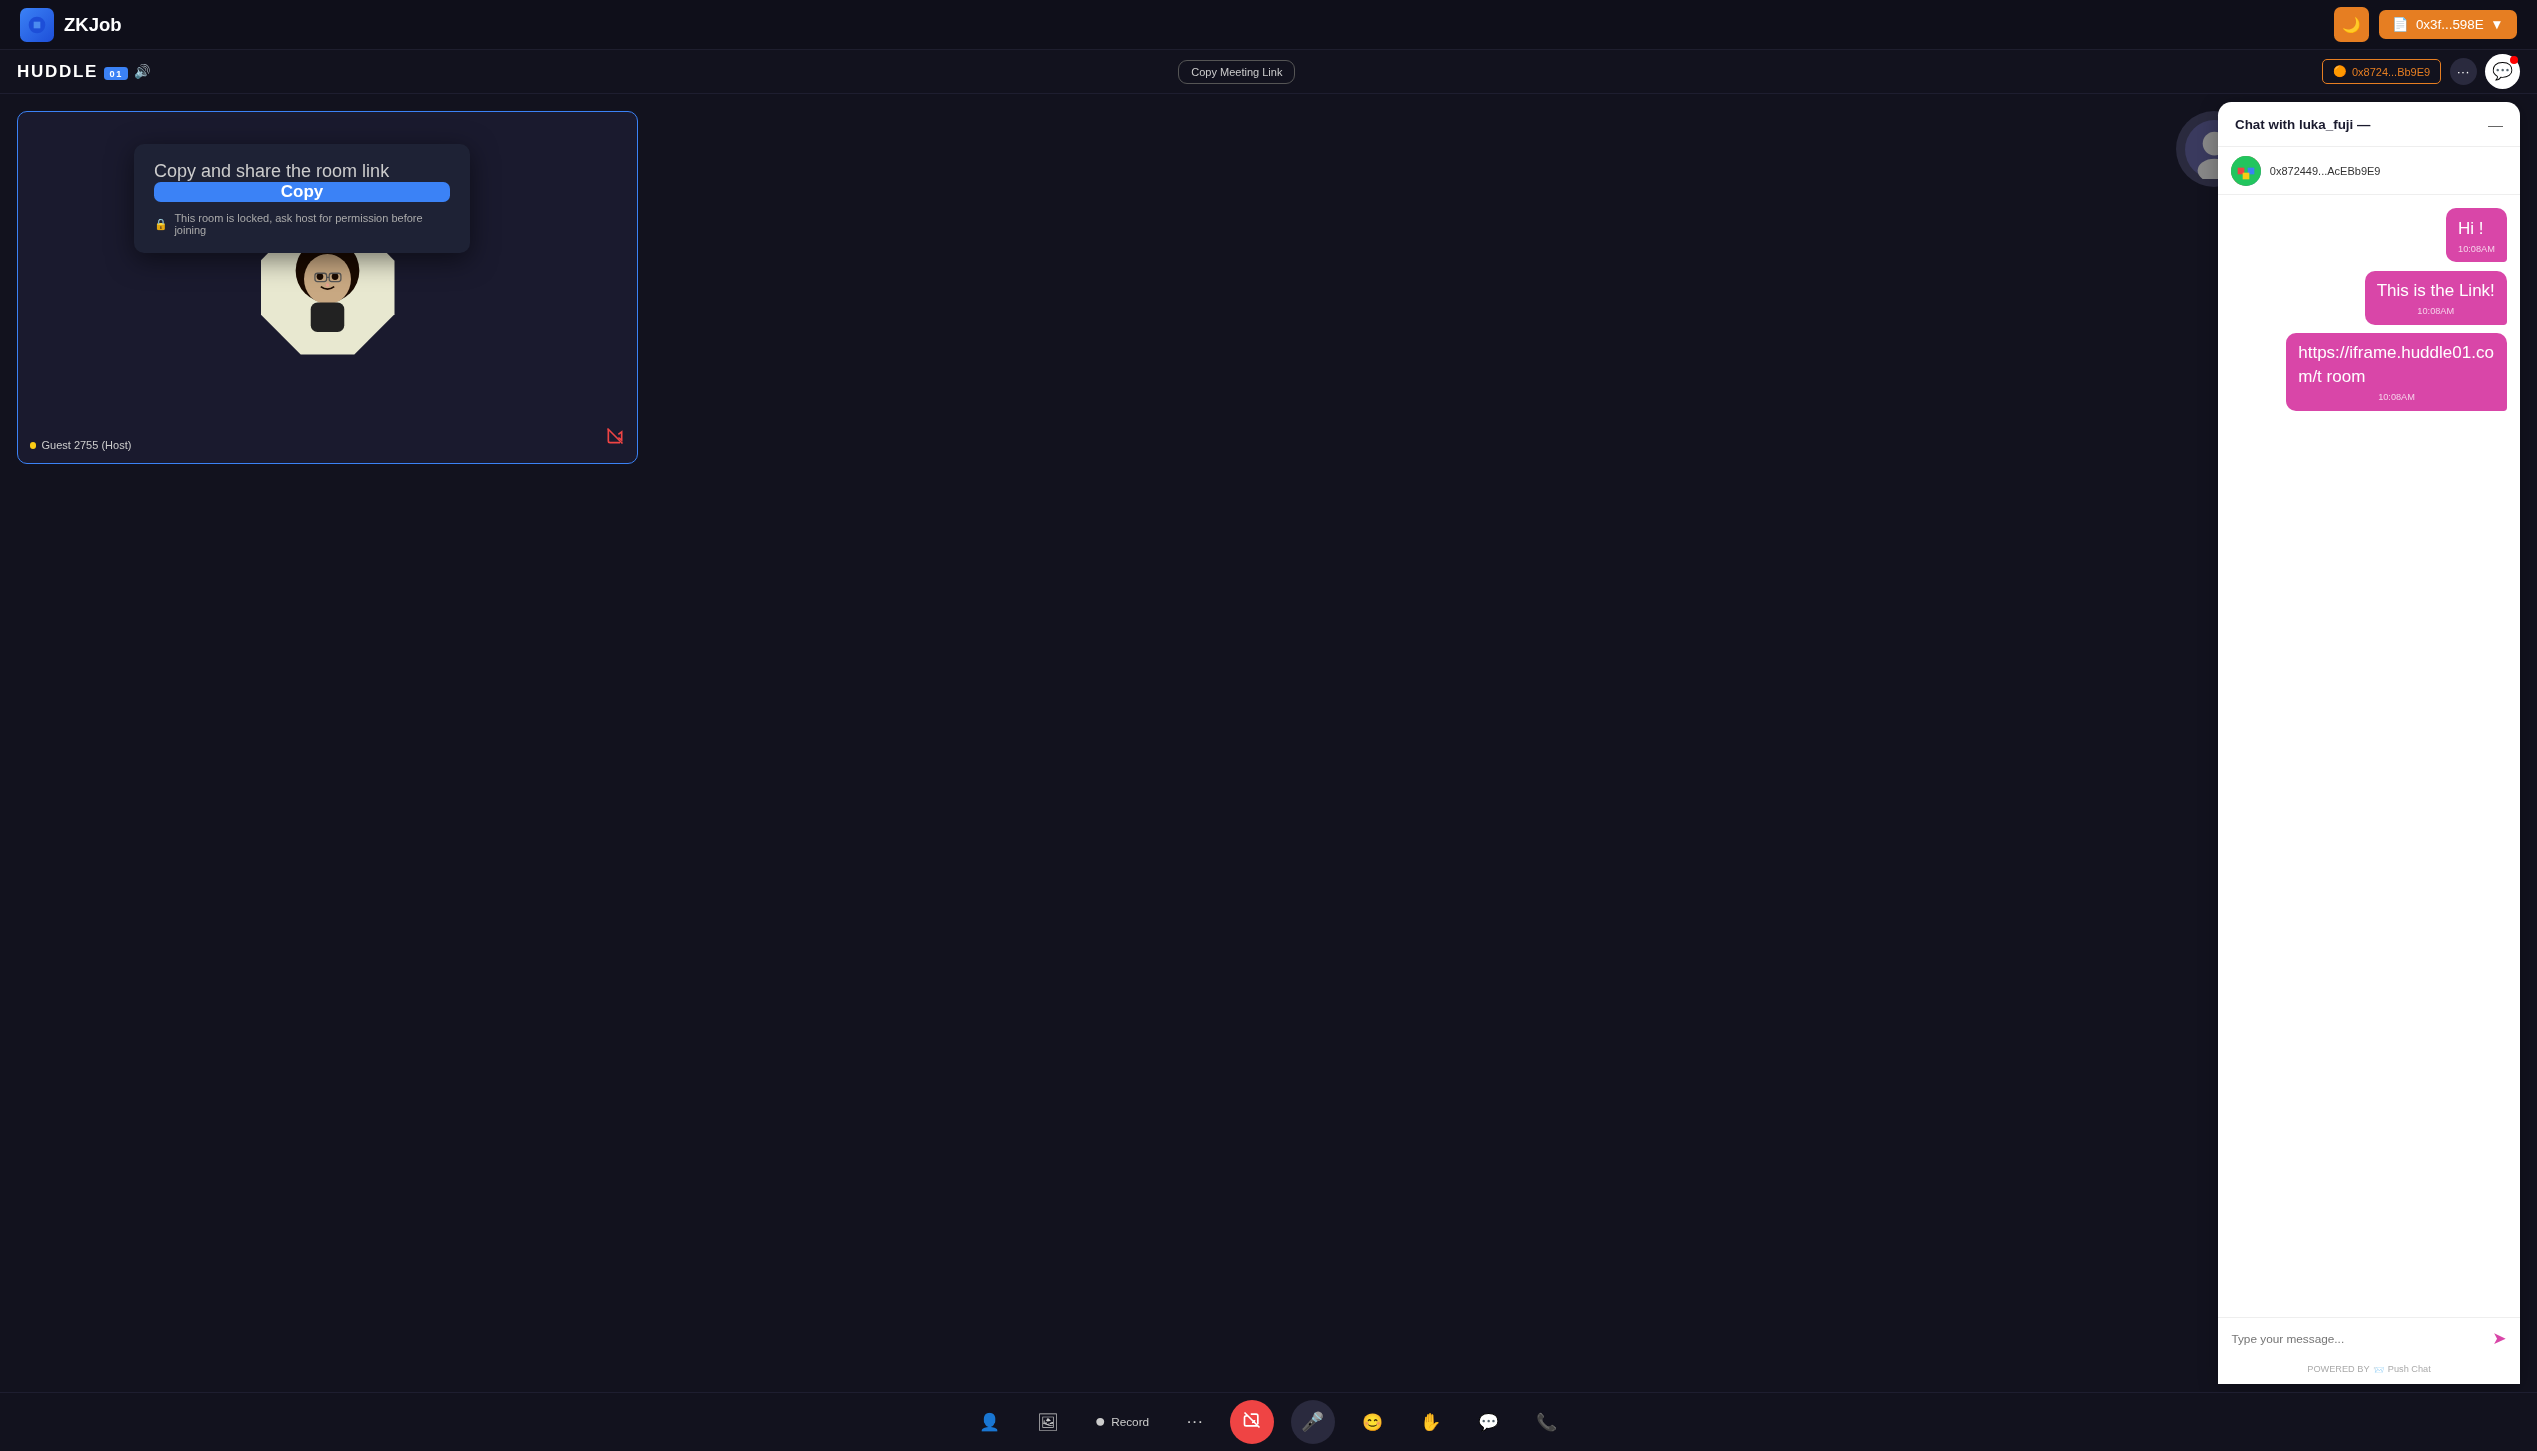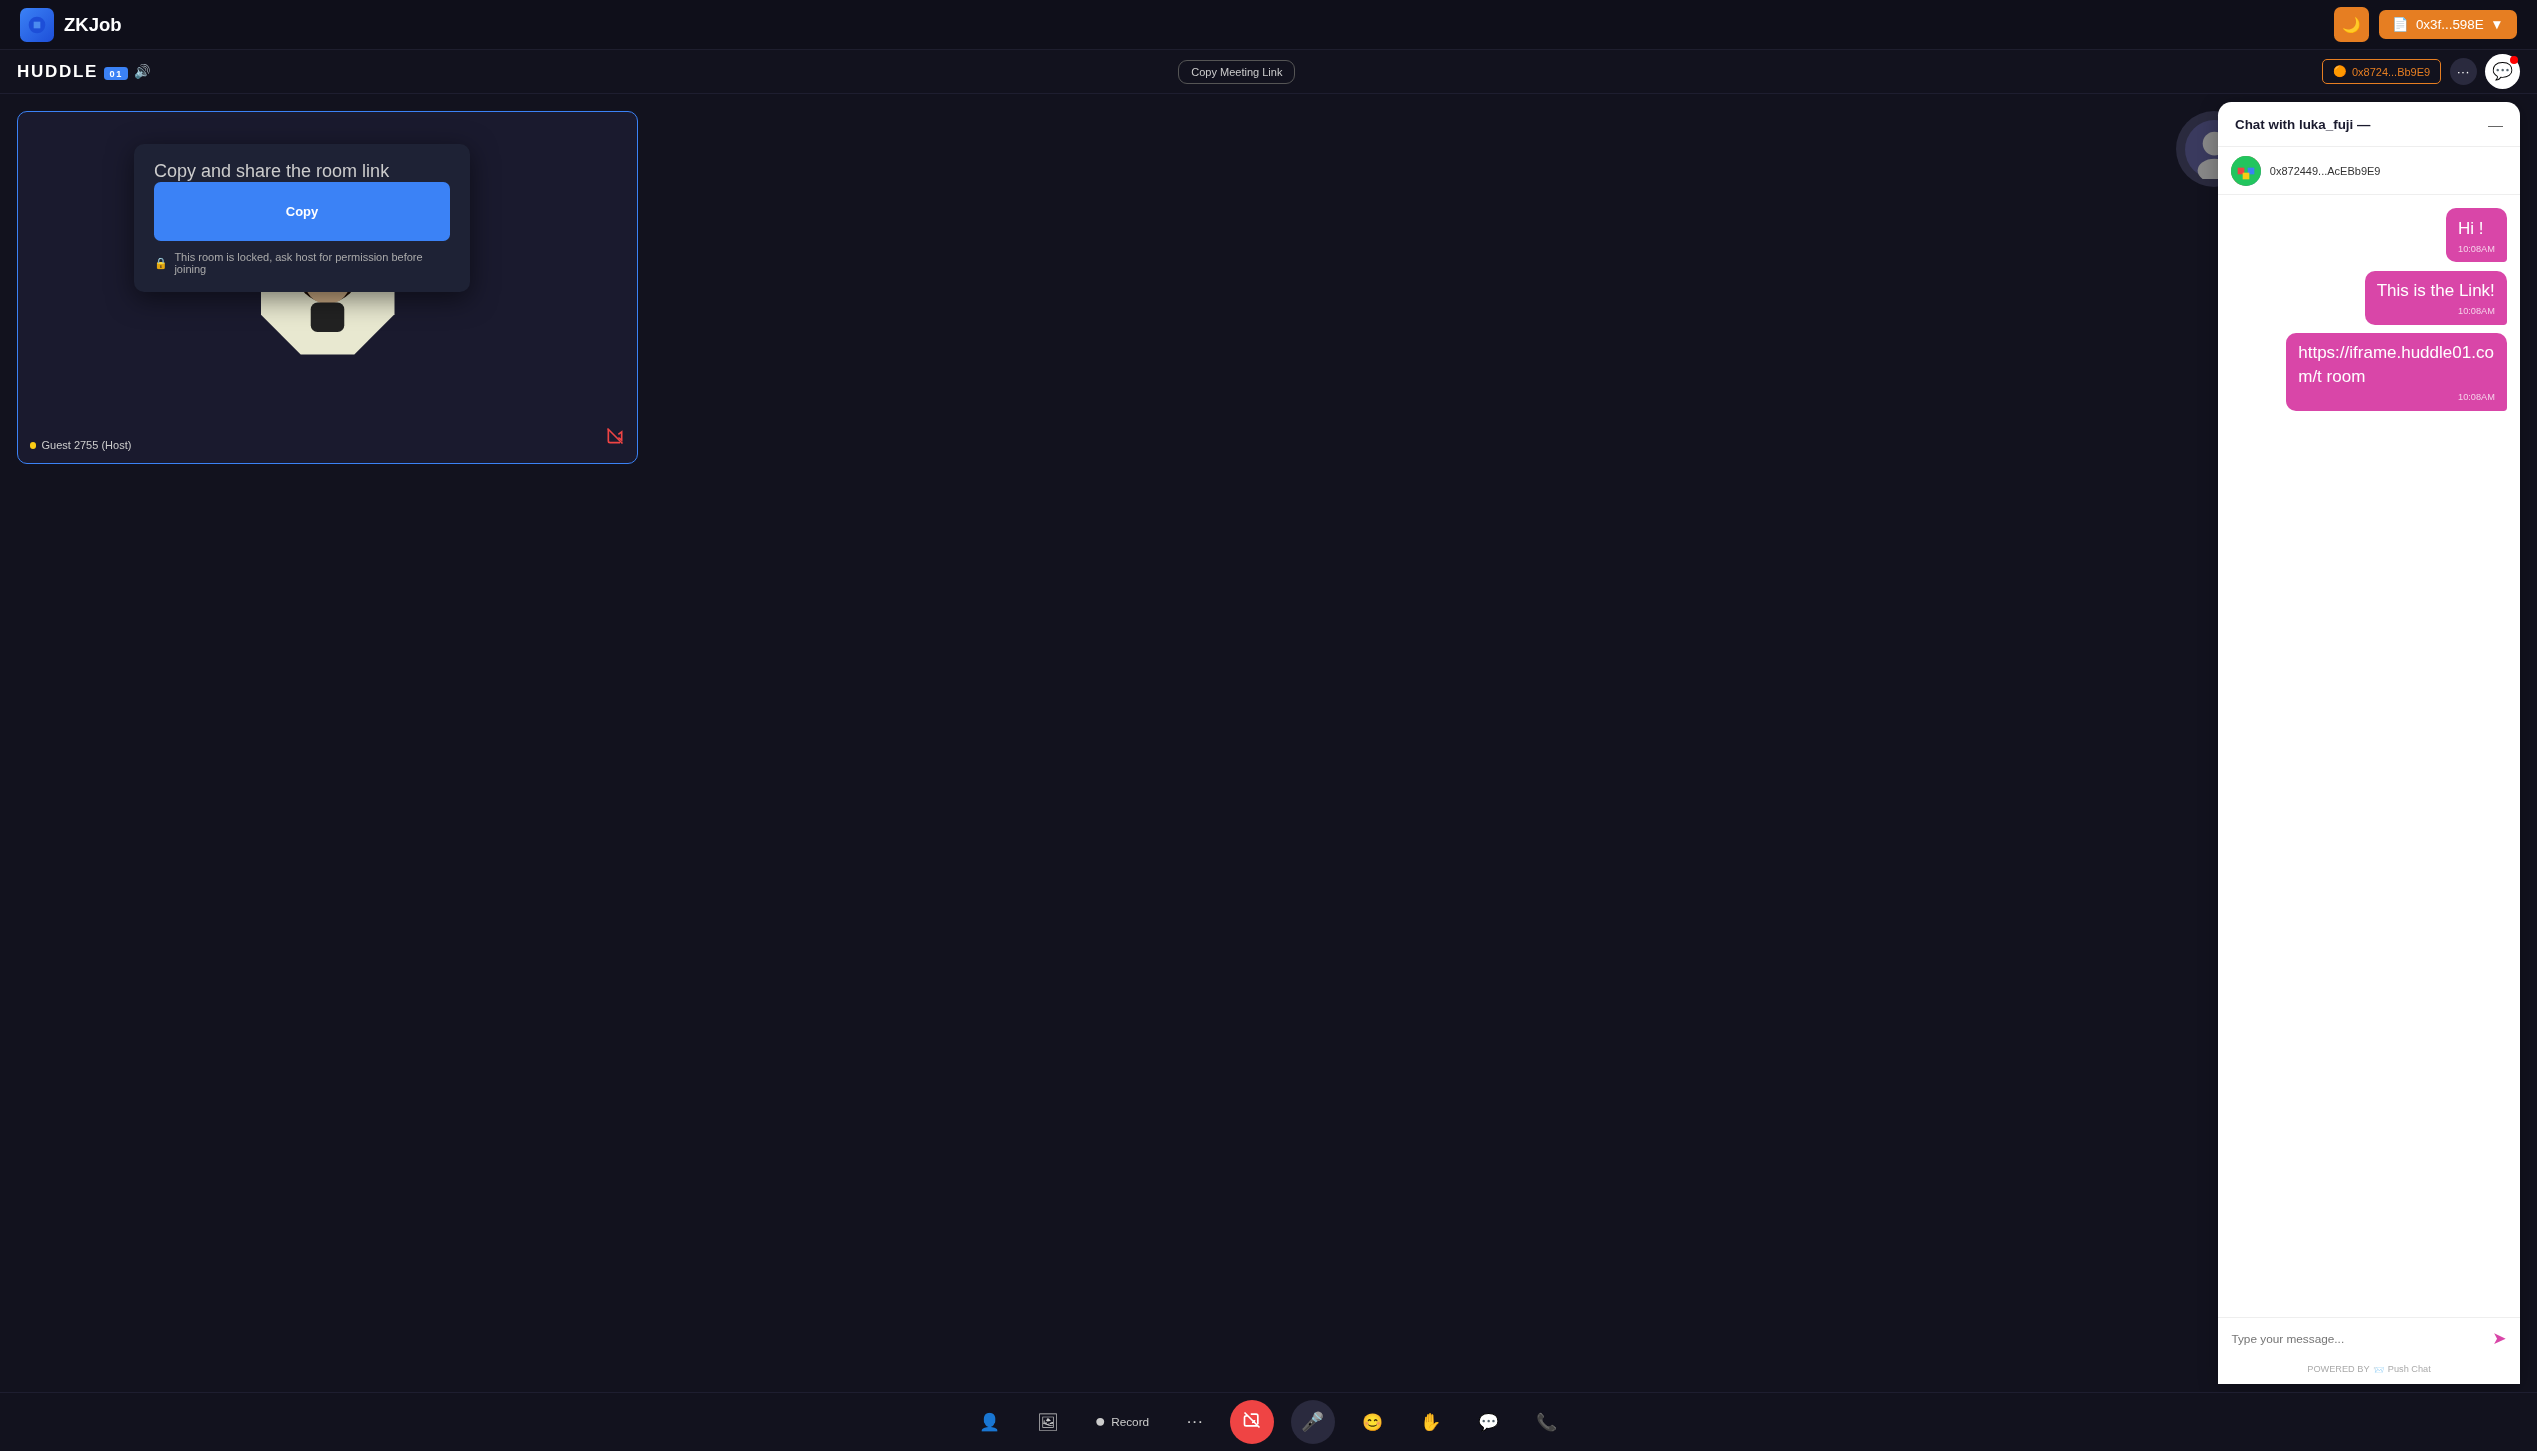--- a/index.html
+++ b/index.html
@@ -259,22 +259,22 @@
     .popup-title {
       font-size: 18px;
       color: #ccc;
     }
     .popup-copy-btn {
       width: 100%;
       background: #3b82f6;
       border: none;
       border-radius: 6.7px;
       color: #fff;
-      padding: 22px;
-      font-size: 13px;
+      padding: 0;
+      font-size: 17px;
       cursor: pointer;
       margin-bottom: 10px;
       font-weight: 600;
     }
     .popup-lock {
       display: flex;
       align-items: center;
       gap: 6.7px;
       color: #aaa;
       font-size: 11px;
@@ -397,21 +397,21 @@
     }
     .msg-bubble {
       background: #d946a8;
       color: #fff;
       border-radius: 10px 10px 3.4px 10px;
       padding: 8.4px 11.8px;
       max-width: 80%;
       align-self: flex-end;
     }
     .msg-text { font-size: 17px; line-height: 1.4; }
-    .msg-time { font-size: 9.2px; color: rgba(255,255,255,0.75); text-align: right; margin-top: 3.4px; }
+    .msg-time { font-size: 9.2px; color: rgba(255,255,255,0.75); text-align: center; margin-top: 3.4px; }
     .msg-link {
       font-size: 11px;
       word-break: break-all;
     }
     .chat-input-area {
       padding: 10px 13.4px;
       border-top: 0.8px solid #eee;
       display: flex;
       align-items: center;
       gap: 8.4px;

